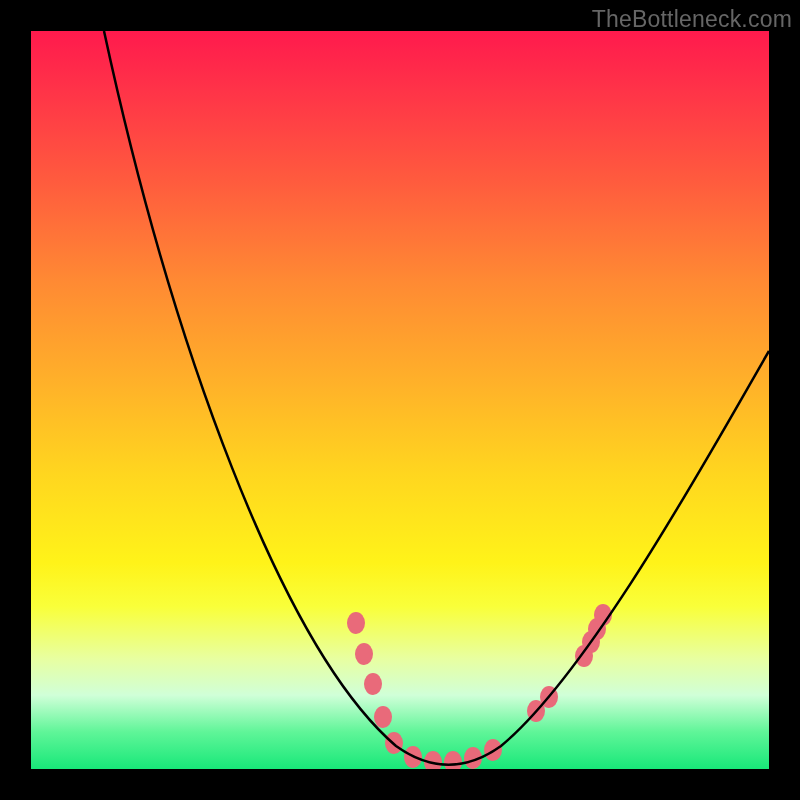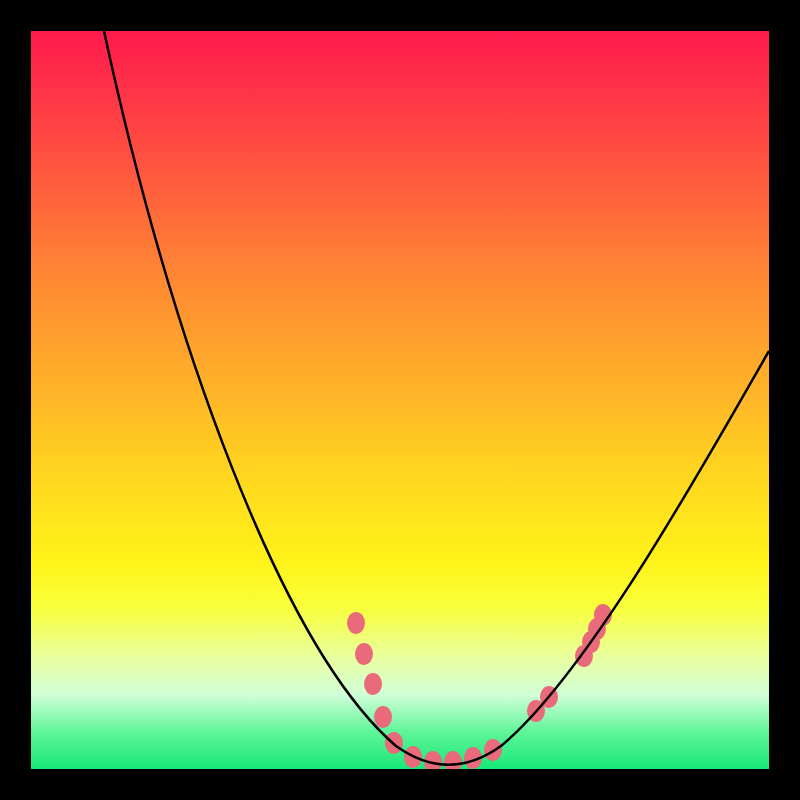--- a/index.html
+++ b/index.html
@@ -53,20 +53,21 @@
     top: 0;
     width: 738px;
     height: 738px;
   }
 </style>
 </head>
 <body>
 
 <div class="frame">
 
+  <div class="watermark">TheBottleneck.com</div>
 
   <div class="plot-area">
     <svg class="curve-layer" viewBox="0 0 738 738" preserveAspectRatio="none">
       <g id="marker-group">
           <ellipse cx="325" cy="592" rx="9" ry="11" fill="#e96a7a"></ellipse>
           <ellipse cx="333" cy="623" rx="9" ry="11" fill="#e96a7a"></ellipse>
           <ellipse cx="342" cy="653" rx="9" ry="11" fill="#e96a7a"></ellipse>
           <ellipse cx="352" cy="686" rx="9" ry="11" fill="#e96a7a"></ellipse>
           <ellipse cx="363" cy="712" rx="9" ry="11" fill="#e96a7a"></ellipse>
           <ellipse cx="382" cy="726" rx="9" ry="11" fill="#e96a7a"></ellipse>

